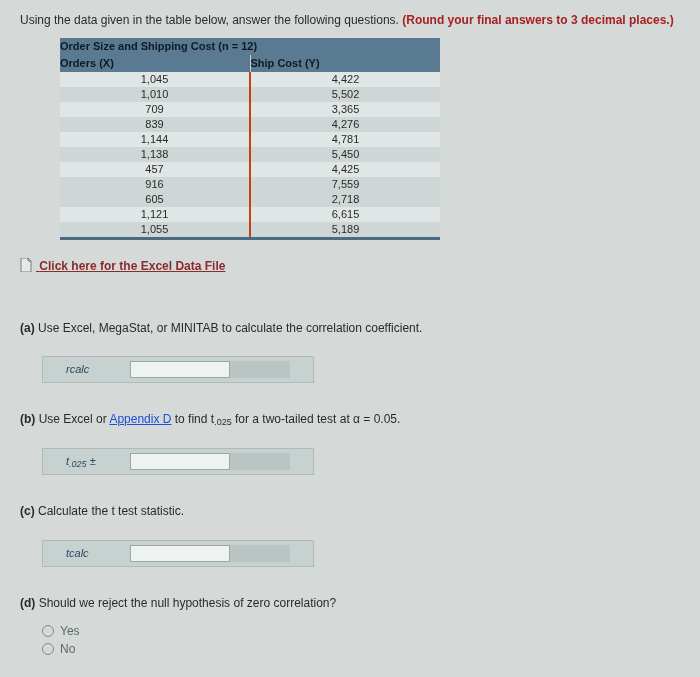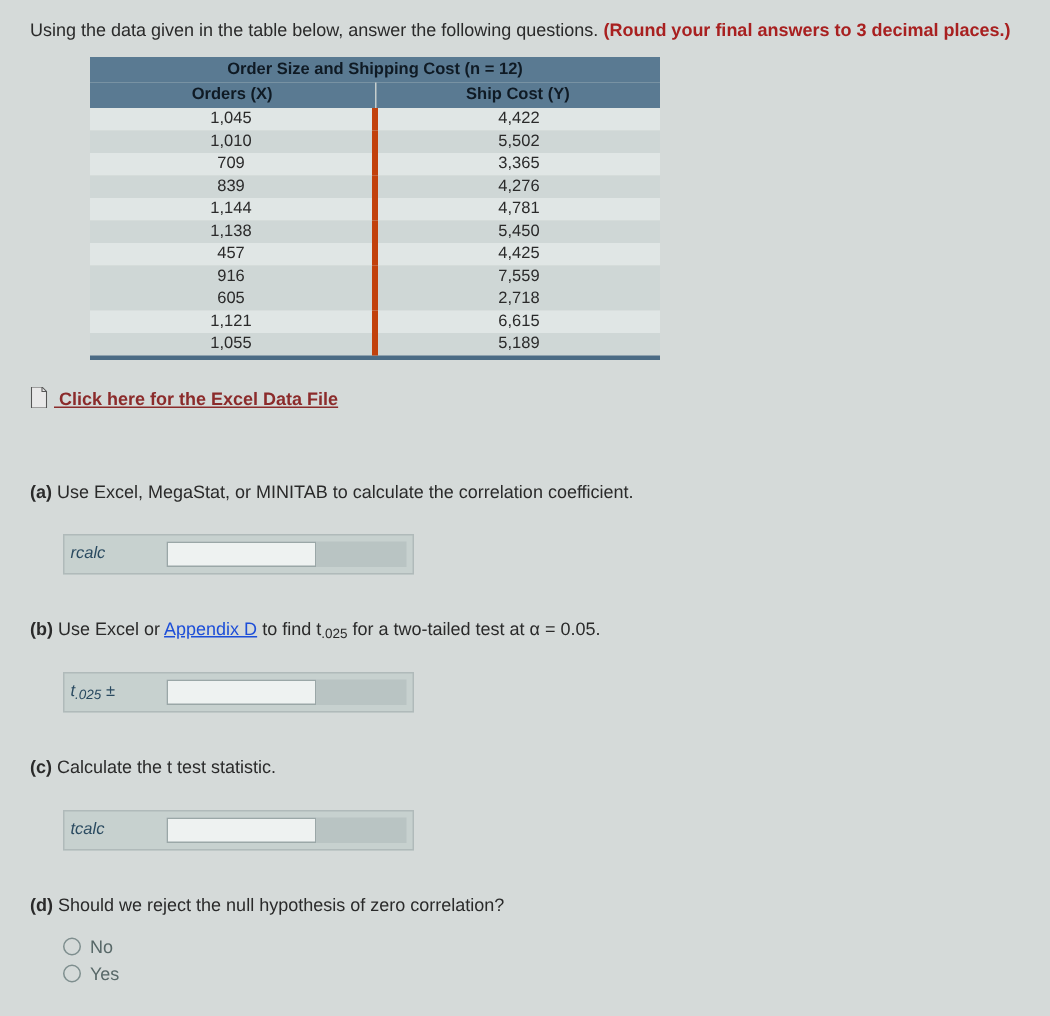--- a/index.html
+++ b/index.html
@@ -17,30 +17,30 @@
   .intro { margin-bottom: 10px; }
   .intro .red { color: #a82020; font-weight: bold; }
   .tbl-wrap { margin-left: 40px; width: 380px; margin-bottom: 18px; }
   table { border-collapse: collapse; width: 100%; table-layout: fixed; }
   th {
     background: #5a7a92;
     color: #0f1a24;
     font-weight: bold;
     font-size: 11px;
     padding: 1px 0;
-    text-align: center;
+    text-align: left;
     border-right: 1px solid #c6cecd;
   }
   th:last-child { border-right: none; }
   .title-row th { font-style: normal; }
   td {
     text-align: center;
     padding: 0;
     font-size: 11px;
-    border-right: 4px solid #c2410c;
+    border-right: 2px solid #c2410c;
     height: 15px;
     line-height: 15px;
   }
   td:last-child { border-right: none; }
   tr.even td { background: #e0e6e5; }
   tr.odd td { background: #cfd7d6; }
   .sep td { height: 3px; background: #4b6b85; border: none; padding: 0; }
   .excel-link {
     color: #8b2b2b;
     font-weight: bold;
@@ -55,21 +55,21 @@
     vertical-align: -2px; margin-right: 4px;
   }
   .q { margin: 14px 0 12px 0; }
   .q b { font-weight: bold; }
   .appx { color: #1d4ed8; text-decoration: underline; cursor: pointer; }
   .answer-box {
     display: inline-flex; align-items: center;
     background: #c7d1cf;
     border: 1px solid #b0baba;
     margin: 8px 0 14px 22px;
-    padding: 4px 4px;
+    padding: 4px 23px;
   }
   .answer-label {
     font-size: 11px;
     font-style: italic;
     color: #2a4a60;
     width: 64px;
     text-align: left;
     padding-right: 6px;
   }
   .answer-input {
@@ -208,22 +208,22 @@
 </div>
 
 
 <div class="q">
   <b>(d)</b>
   <span>Should we reject the null hypothesis of zero correlation?</span>
 </div>
 <div class="radio-group">
   <div class="radio-row">
     <span class="radio"></span>
-    <span>No</span>
+    <span>Yes</span>
   </div>
   <div class="radio-row">
     <span class="radio"></span>
-    <span>Yes</span>
+    <span>No</span>
   </div>
 </div>
 
 
 
 
 </body></html>

